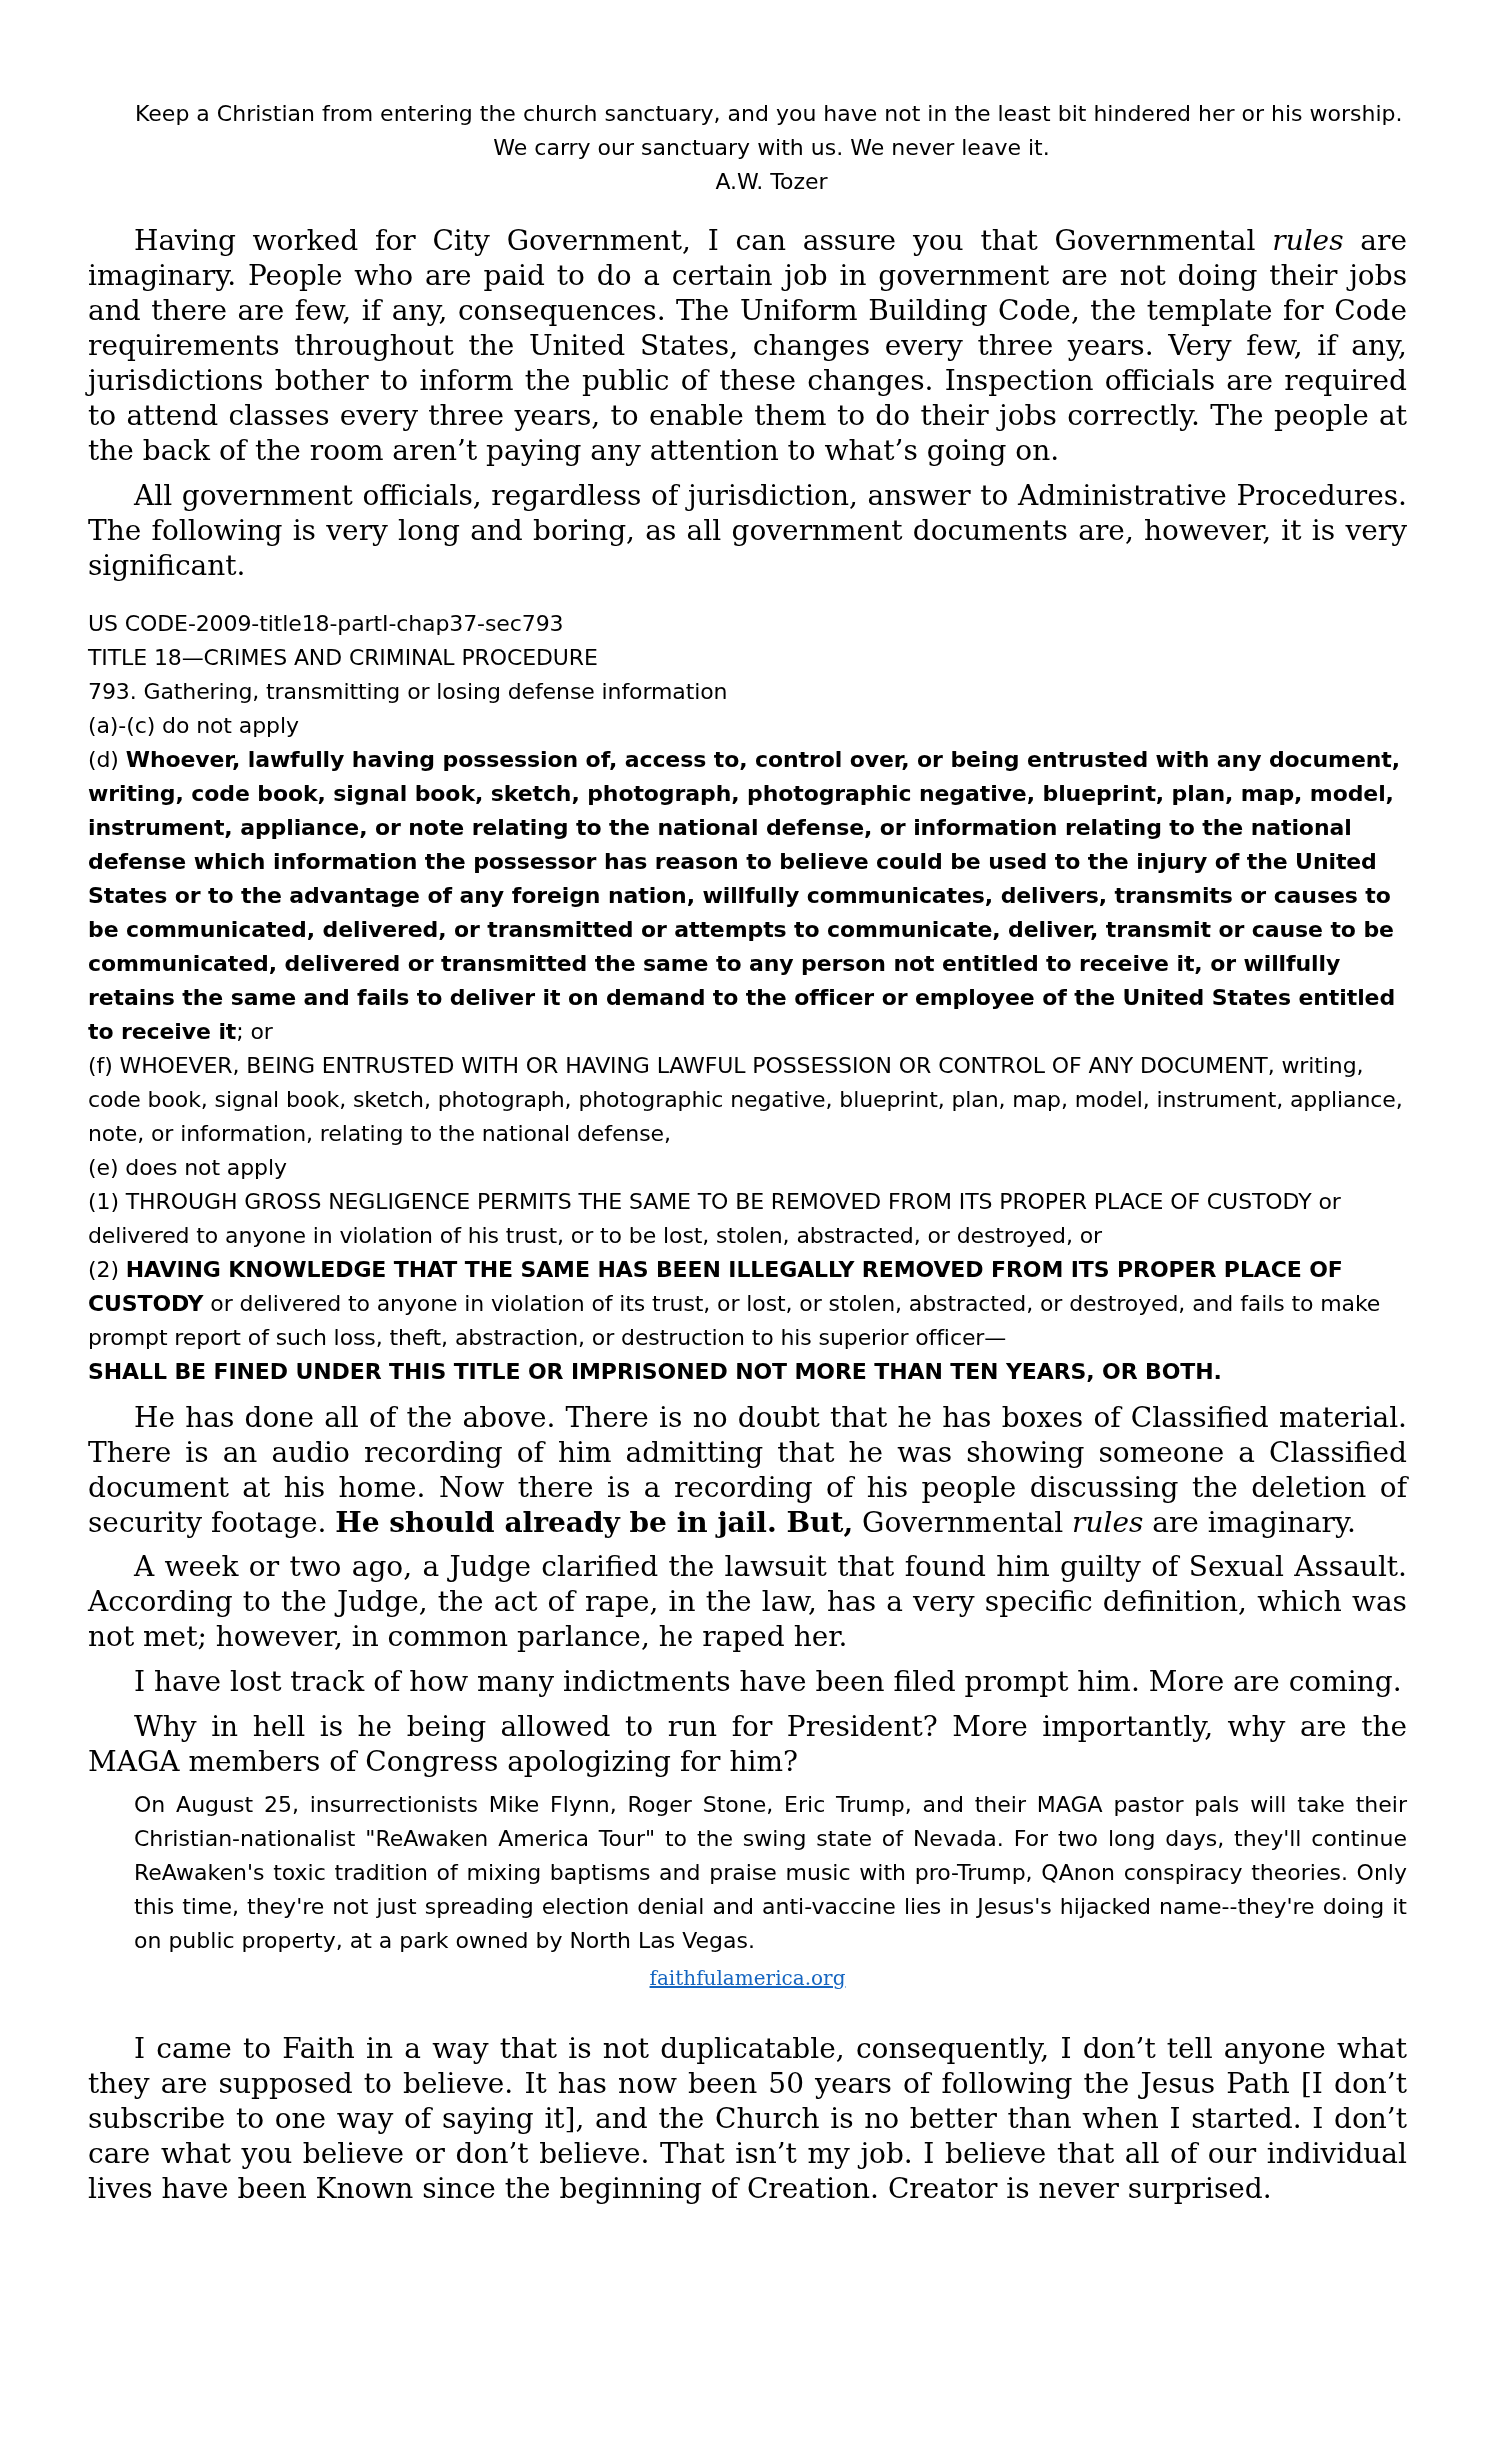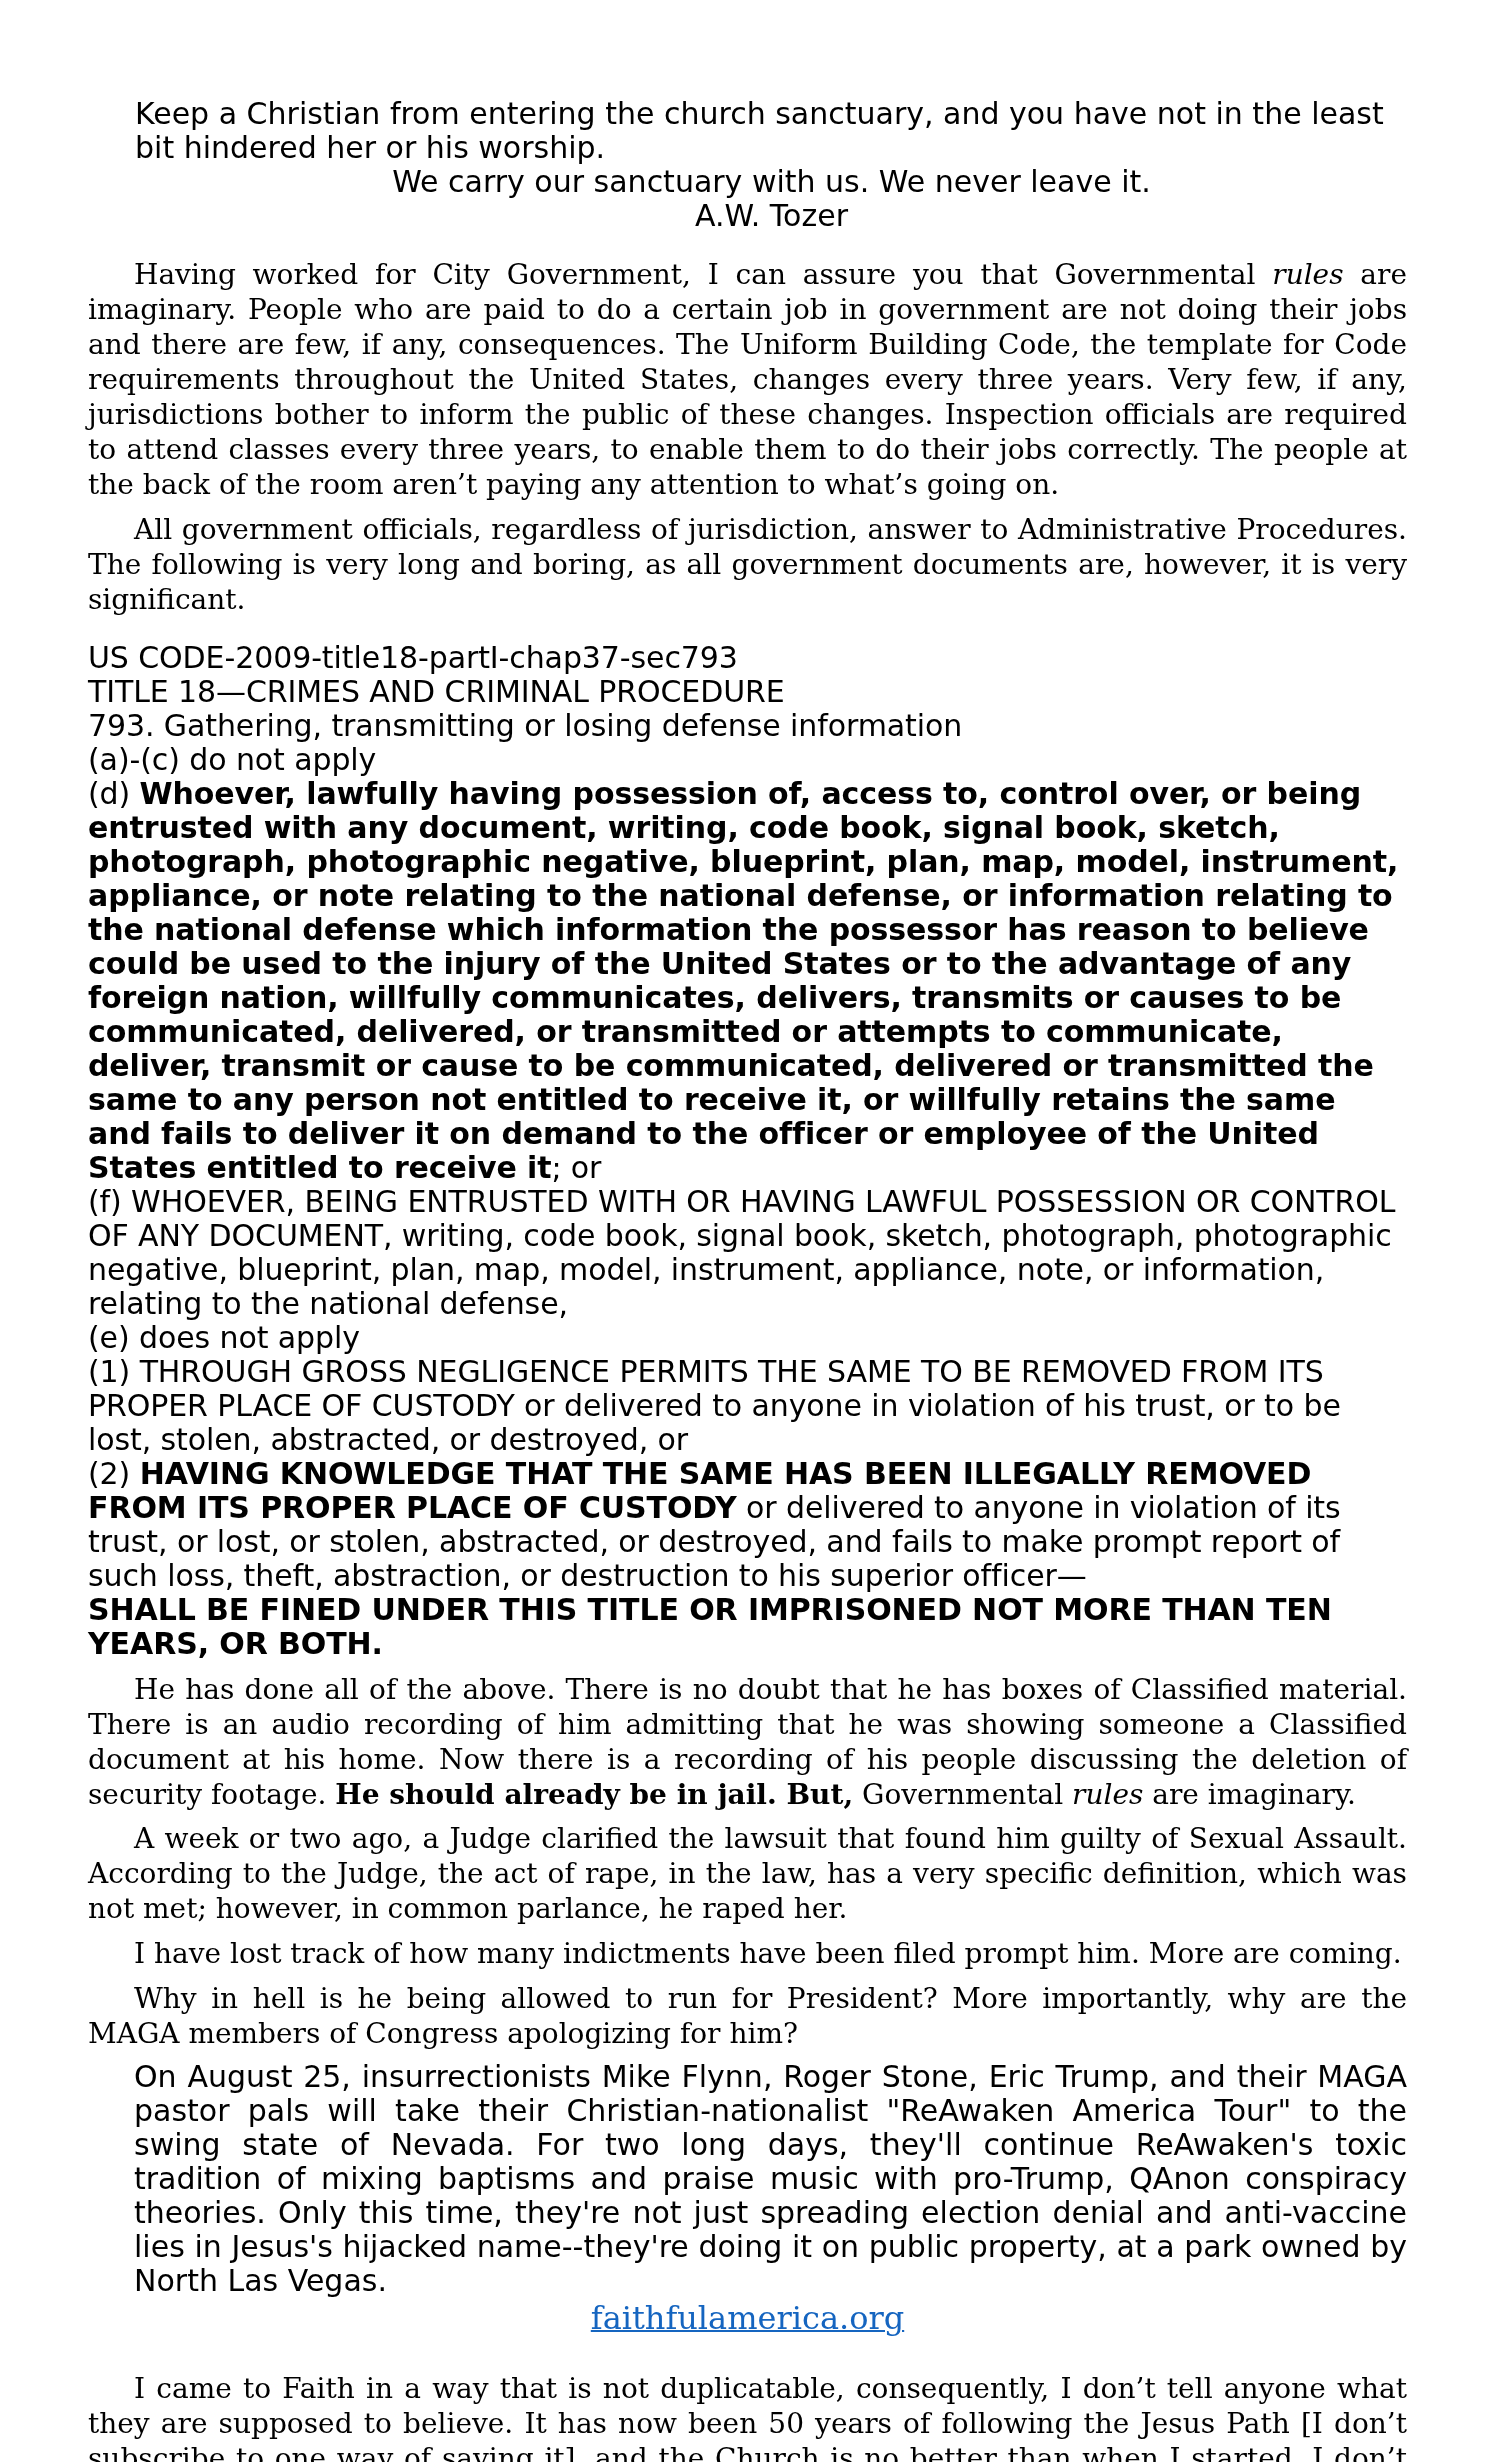--- a/index.html
+++ b/index.html
@@ -15,21 +15,21 @@
     color: #000000;
   }
   .page {
     position: absolute;
     left: 88px;
     top: 88px;
     width: 1319px;
   }
   .sans {
     font-family: "DejaVu Sans", sans-serif;
-    font-size: 30px;
+    font-size: 22px;
     line-height: 34px;
   }
   .serif {
     font-family: "DejaVu Serif", serif;
     font-size: 28px;
     line-height: 35px;
     text-align: justify;
   }
   .epigraph {
     margin-left: 47px;
@@ -49,21 +49,21 @@
   .quote {
     margin-top: 8.8px;
     margin-left: 46px;
     width: 1273px;
     text-align: justify;
   }
   .quote p { margin: 0; }
   .link-line {
     text-align: center;
     font-family: "DejaVu Serif", serif;
-    font-size: 32px;
+    font-size: 20px;
     line-height: 35px;
     margin-top: 3.5px;
     text-indent: 0;
   }
   .link-line a {
     color: #1565c0;
     text-decoration: underline;
     text-decoration-thickness: 1.8px;
   }
   .after-link { margin-top: 35px; }

